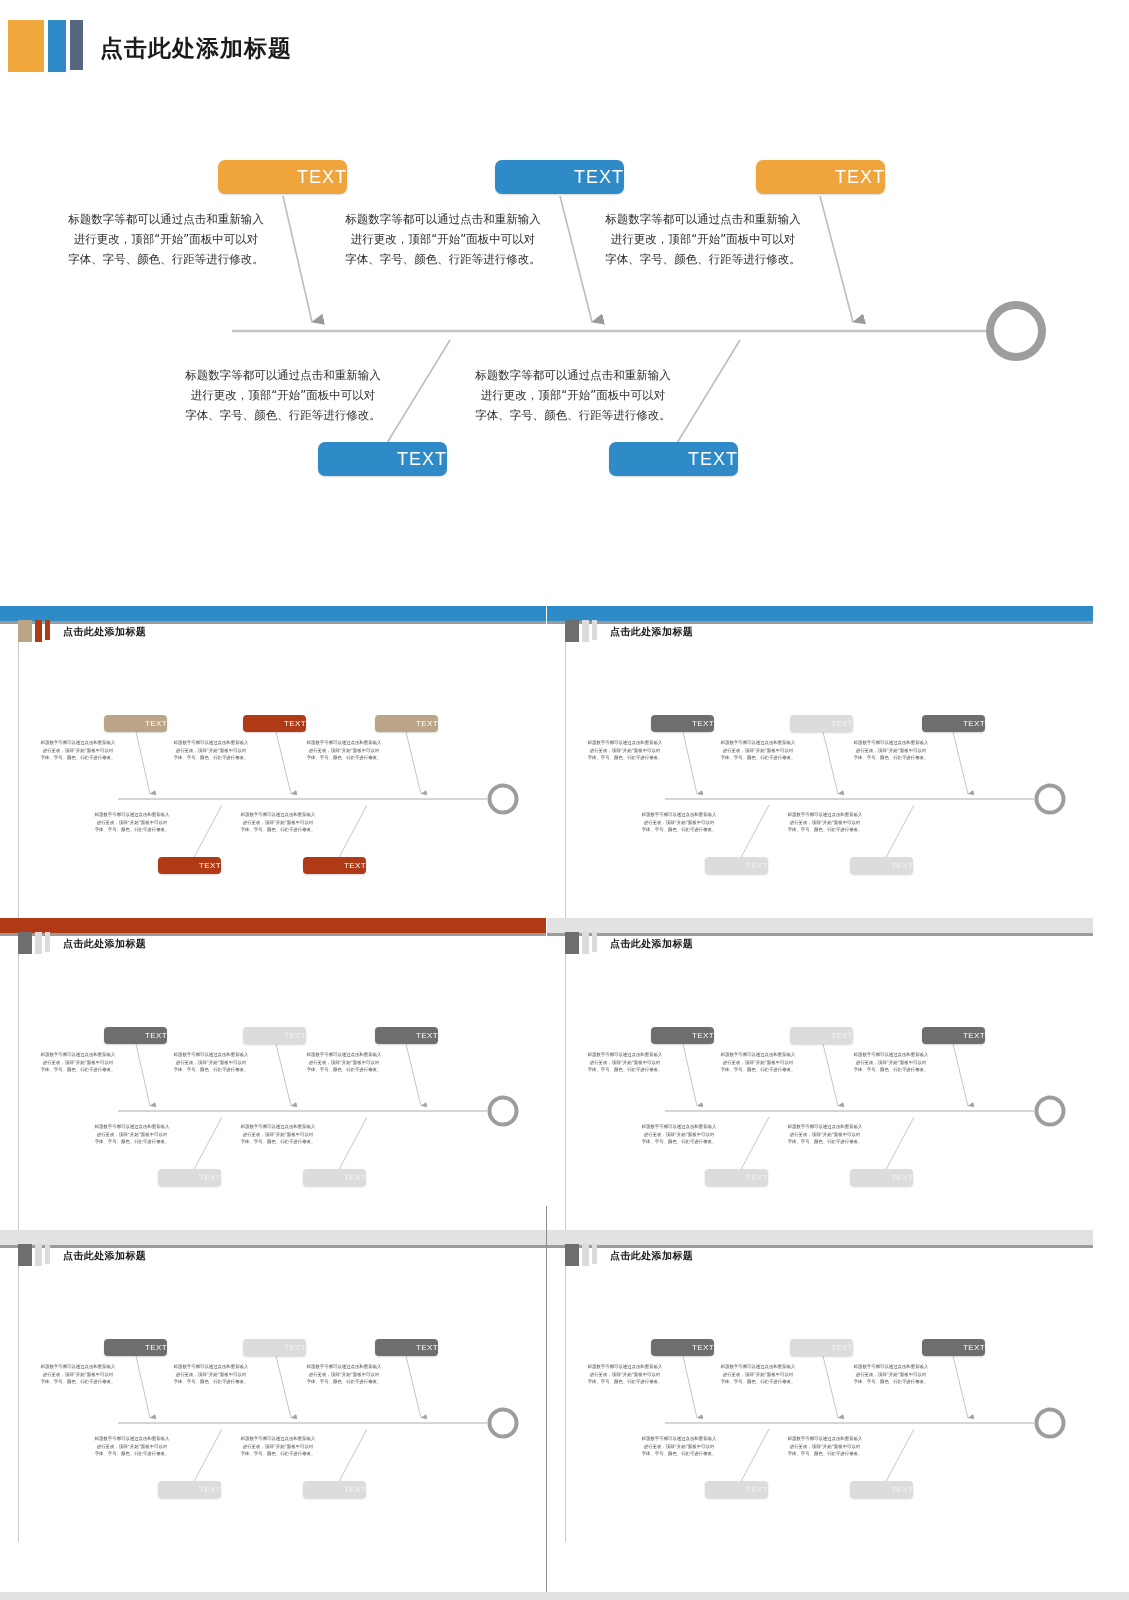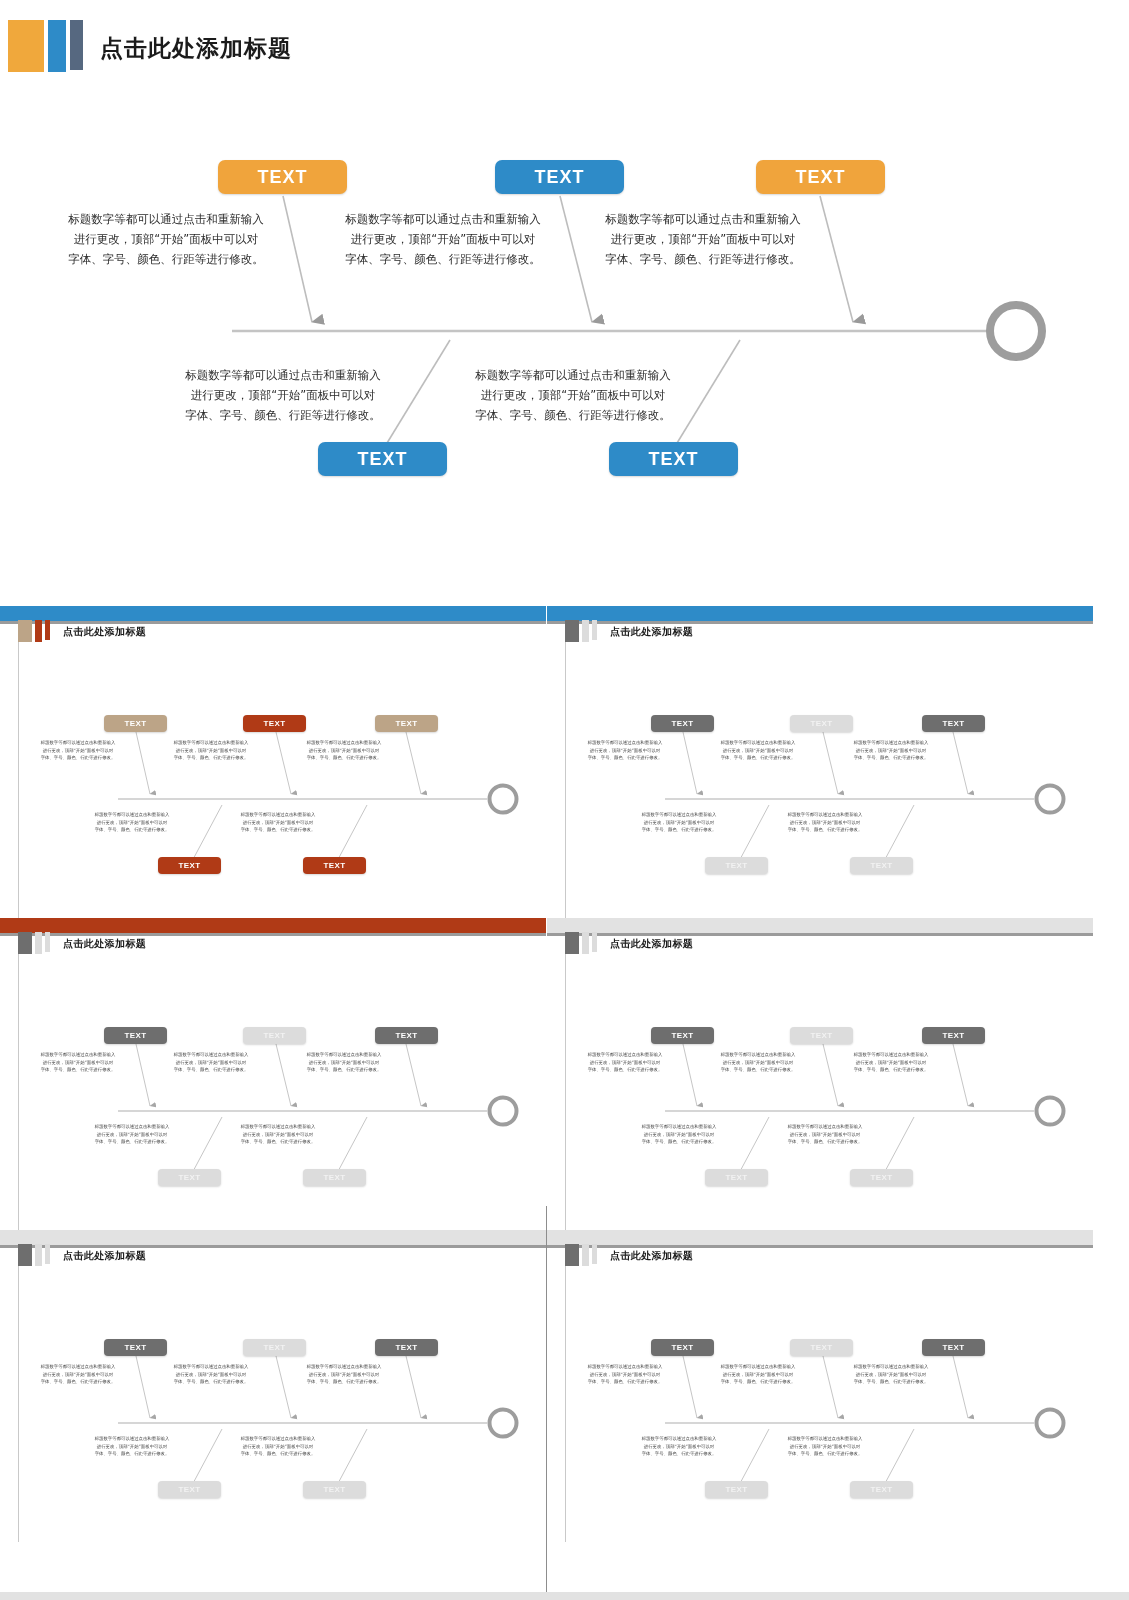--- a/index.html
+++ b/index.html
@@ -22,22 +22,22 @@
   .hero-title {
     position:absolute; left:100px; top:33px;
     font-size:23px; font-weight:bold; color:#1b1b1b; letter-spacing:1px;
   }
 
   
   .fish { position:absolute; left:0; top:96px; width:1129px; height:460px; }
   .fish svg { position:absolute; left:0; top:0; }
 
   .tbox {
-    position:absolute; display:flex; align-items:center; justify-content:center;
-    border-radius:7px; color:#fff; font-weight:bold; letter-spacing:1px;
+    position:absolute; display:flex; align-items:center; justify-content:flex-end;
+    border-radius:7px; color:#fff; font-weight:normal; letter-spacing:1px;
     box-shadow: 0 1px 2px rgba(0,0,0,0.16);
   }
   .hero .tbox { width:129px; height:34px; font-size:18px; }
 
   .ptext {
     position:absolute; width:230px; text-align:center;
     font-size:11.5px; line-height:1.72; color:#2b2b2b;
     font-family:"DejaVu Sans","Liberation Sans",sans-serif;
   }
 

